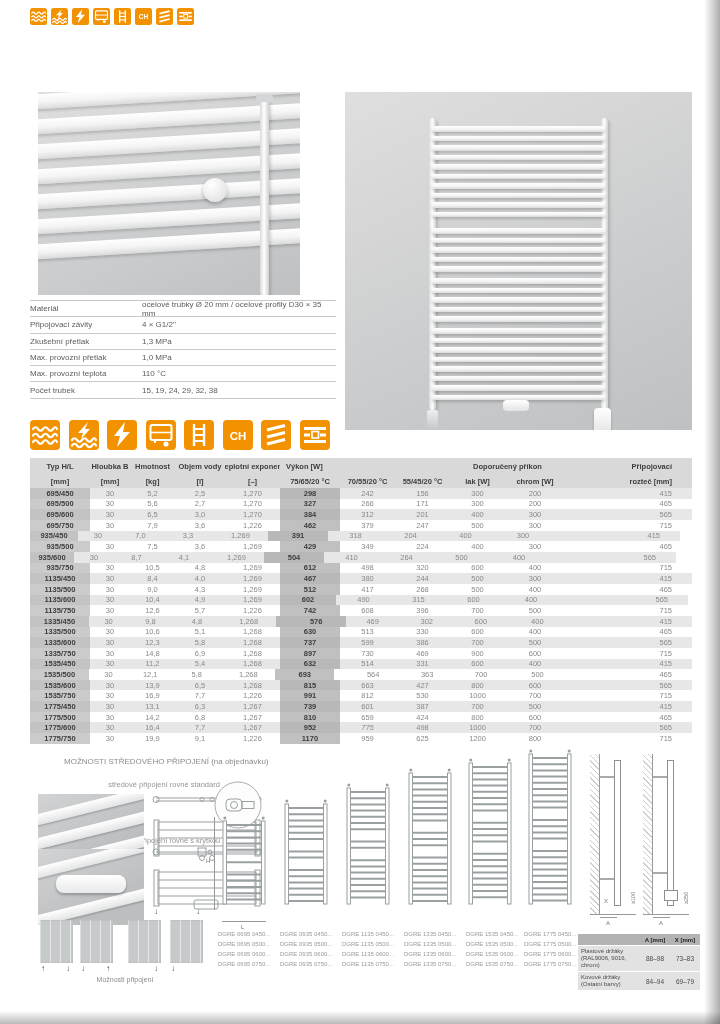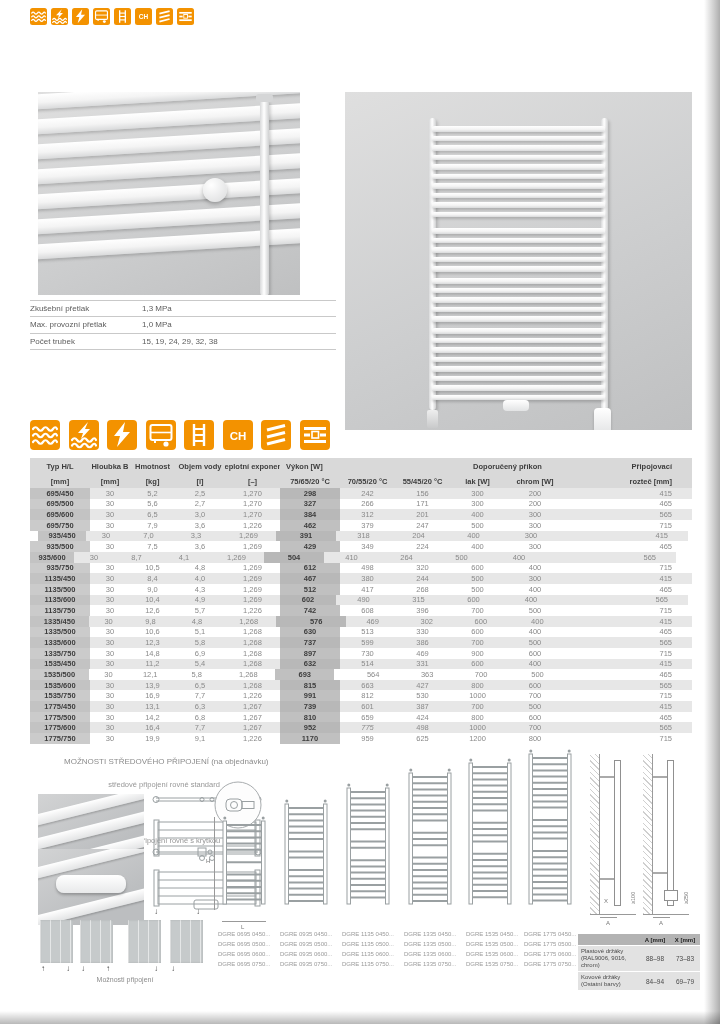--- a/index.html
+++ b/index.html
@@ -179,26 +179,38 @@
       <div class="tube" style="left: 87px; width: 173px; height: 5.5px; top: 283.5px; border-radius: 3px;"></div>
       <div class="tube" style="left: 87px; width: 173px; height: 5.5px; top: 293px; border-radius: 3px;"></div>
       <div class="tube" style="left: 87px; width: 173px; height: 5.5px; top: 302.5px; border-radius: 3px;"></div>
       <div style="position: absolute; left: 82px; top: 318px; width: 11px; height: 18px; background: linear-gradient(rgb(238, 238, 238), rgb(201, 202, 203)); border-radius: 2px;"></div>
       <div style="position: absolute; left: 249px; top: 316px; width: 17px; height: 25px; background: linear-gradient(rgb(255, 255, 255), rgb(228, 229, 230)); border-radius: 4px; box-shadow: rgba(0, 0, 0, 0.2) 0px 2px 3px;"></div>
       <div style="position: absolute; left: 158px; top: 308px; width: 26px; height: 11px; background: linear-gradient(rgb(255, 255, 255), rgb(226, 227, 228)); border-radius: 4px;"></div>
     </div>
 
   <div id="spec-table" class="abs">
       <div class="spec-row">
+        <div class="spec-label">Materiál</div>
+        <div class="spec-value">ocelové trubky Ø 20 mm / ocelové profily D30 × 35 mm</div>
+      </div>
+      <div class="spec-row">
+        <div class="spec-label">Připojovací závity</div>
+        <div class="spec-value">4 × G1/2"</div>
+      </div>
+      <div class="spec-row">
         <div class="spec-label">Zkušební přetlak</div>
         <div class="spec-value">1,3 MPa</div>
       </div>
       <div class="spec-row">
         <div class="spec-label">Max. provozní přetlak</div>
         <div class="spec-value">1,0 MPa</div>
+      </div>
+      <div class="spec-row">
+        <div class="spec-label">Max. provozní teplota</div>
+        <div class="spec-value">110 °C</div>
       </div>
       <div class="spec-row last">
         <div class="spec-label">Počet trubek</div>
         <div class="spec-value">15, 19, 24, 29, 32, 38</div>
       </div>
     </div>
 
   <div id="icon-row-main" class="abs">
       <div class="picto" style="background: rgb(243, 146, 0);">
         <svg viewBox="0 0 30 30">
@@ -330,21 +342,21 @@
           <div class="mc c3" style="width: 50px;">3,6</div>
           <div class="mc c4" style="width: 55px;">1,226</div>
           <div class="mc c5" style="width: 60px;">462</div>
           <div class="mc c6" style="width: 55px;">379</div>
           <div class="mc c7" style="width: 55px;">247</div>
           <div class="mc c8" style="width: 55px;">500</div>
           <div class="mc c9" style="width: 60px;">300</div>
           <div class="mc c10 right" style="width: 127px;">715</div>
         </div>
         <div class="mt-row stripe">
-          <div class="mc c0" style="width: 48px; margin-left: 8px;">935/450</div>
+          <div class="mc c0" style="width: 48px;">935/450</div>
           <div class="mc c1" style="width: 40px;">30</div>
           <div class="mc c2" style="width: 45px;">7,0</div>
           <div class="mc c3" style="width: 50px;">3,3</div>
           <div class="mc c4" style="width: 55px;">1,269</div>
           <div class="mc c5" style="width: 60px;">391</div>
           <div class="mc c6" style="width: 55px;">318</div>
           <div class="mc c7" style="width: 55px;">204</div>
           <div class="mc c8" style="width: 55px;">400</div>
           <div class="mc c9" style="width: 60px;">300</div>
           <div class="mc c10 right" style="width: 127px;">415</div>

